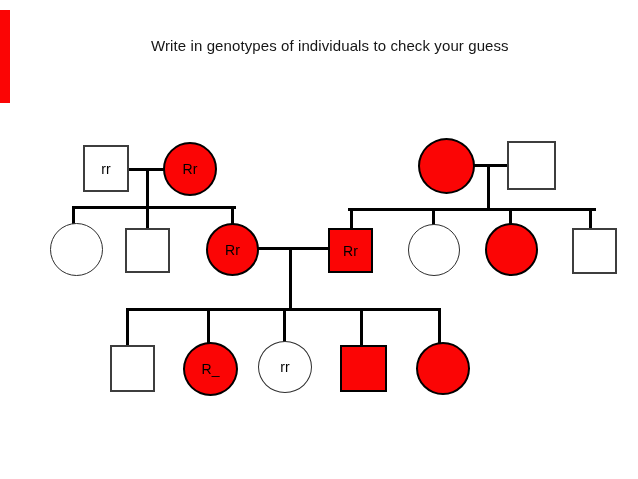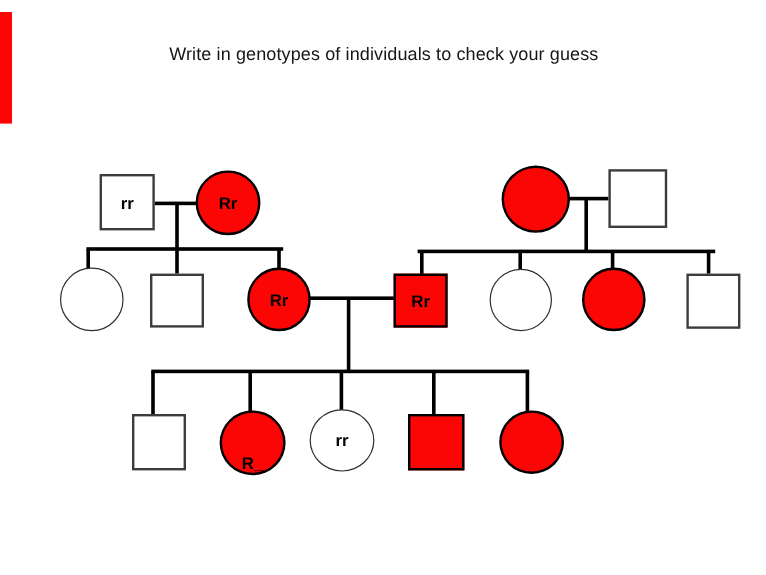--- a/index.html
+++ b/index.html
@@ -12,42 +12,42 @@
     font-family: "Liberation Sans", "DejaVu Sans", sans-serif;
   }
   .accent-bar {
     position: absolute;
     left: 0; top: 10px;
     width: 10px; height: 93px;
     background: #fb0505;
   }
   .title {
     position: absolute;
-    left: 141px; top: 36px;
+    left: 151px; top: 36px;
     width: 420px;
     font-size: 15px;
     line-height: 19px;
     color: #161616;
     letter-spacing: 0.1px;
   }
   .ln { position: absolute; background: #000; }
   .ind {
     position: absolute;
     display: flex;
     align-items: center;
     justify-content: center;
     box-sizing: border-box;
     font-size: 14px;
     color: #000;
   }
   .circle { border-radius: 50%; }
   .affected   { background: #fb0505; border: 2px solid #000; }
   .unaffected { background: #ffffff; border: 2px solid #3d3d3d; }
   .circle.unaffected { border: 1.5px solid #2e2e2e; }
-  .ind .glabel { pointer-events: none; font-weight: bold; }
+  .ind .glabel { pointer-events: none; }
 </style>
 </head>
 <body>
 
 <div class="slide">
 
   <div class="accent-bar" style="background: rgb(251, 5, 5);"></div>
 
   <div class="title">
     <div>Write in genotypes of individuals to check your guess</div>
@@ -106,21 +106,21 @@
   <div class="ind circle affected" style="left: 485px; top: 223px; width: 53px; height: 53px; background: rgb(251, 5, 5);">
     <span class="glabel"></span>
   </div>
   <div class="ind square unaffected" style="left: 572px; top: 228px; width: 45px; height: 46px; background: rgb(255, 255, 255);">
     <span class="glabel"></span>
   </div>
 
   <div class="ind square unaffected" style="left: 110px; top: 345px; width: 45px; height: 47px; background: rgb(255, 255, 255);">
     <span class="glabel"></span>
   </div>
-  <div class="ind circle affected" style="left: 183px; top: 342px; width: 55px; height: 54px; background: rgb(251, 5, 5); align-items: flex-end;">
+  <div class="ind circle affected" style="left: 183px; top: 342px; width: 55px; height: 54px; background: rgb(251, 5, 5);">
     <span class="glabel">R_</span>
   </div>
   <div class="ind circle unaffected" style="left: 258px; top: 341px; width: 54px; height: 52px; background: rgb(255, 255, 255);">
     <span class="glabel">rr</span>
   </div>
   <div class="ind square affected" style="left: 340px; top: 345px; width: 47px; height: 47px; background: rgb(251, 5, 5);">
     <span class="glabel"></span>
   </div>
   <div class="ind circle affected" style="left: 416px; top: 342px; width: 54px; height: 53px; background: rgb(251, 5, 5);">
     <span class="glabel"></span>

